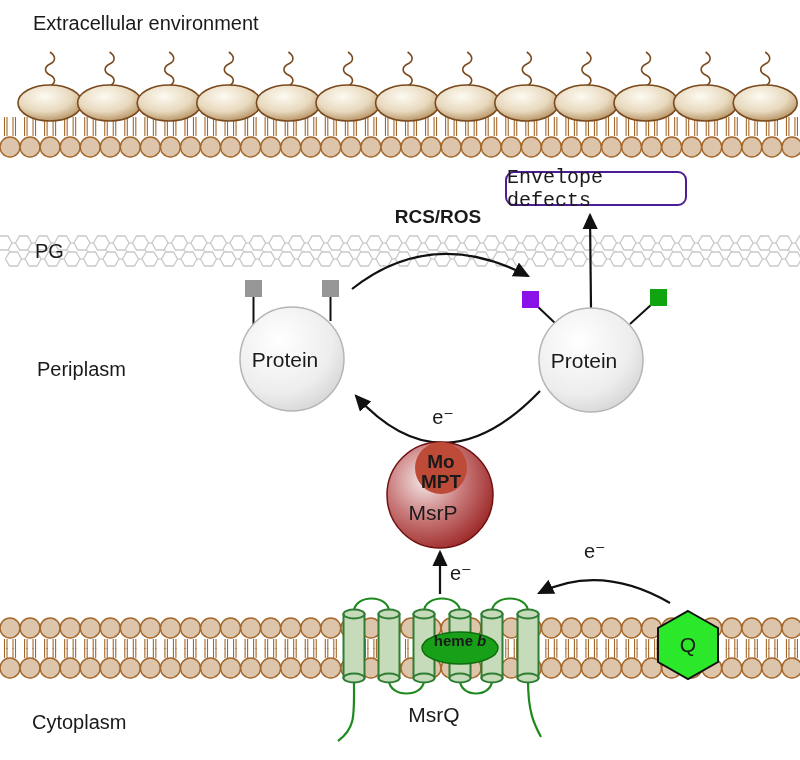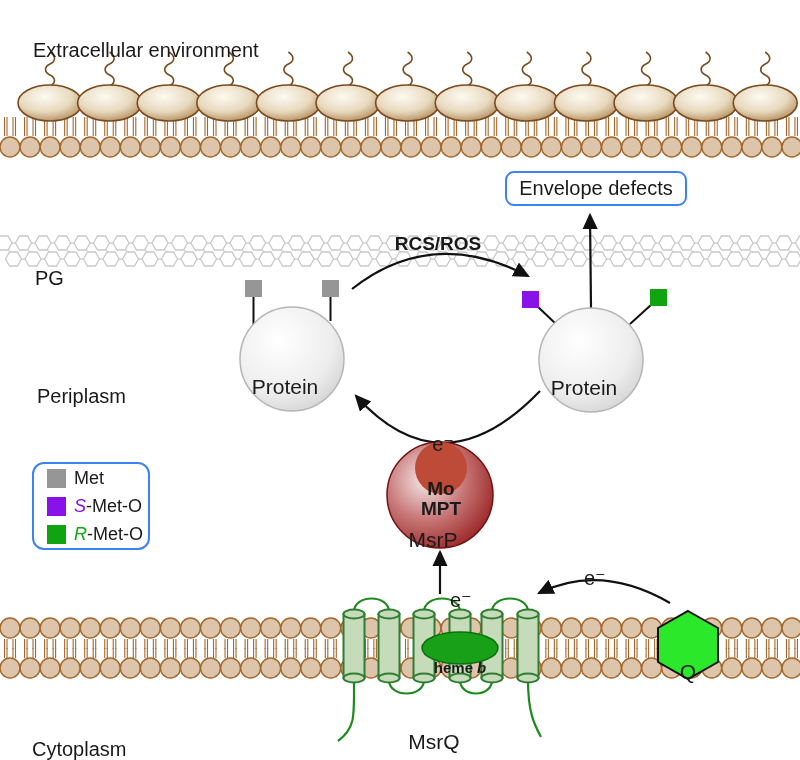--- a/index.html
+++ b/index.html
@@ -1,28 +1,28 @@
 <!DOCTYPE html>
 <html><head>
 <meta charset="utf-8">
 <style>
   html,body{margin:0;padding:0;background:#ffffff;}
   #fig{position:relative;width:800px;height:760px;background:#ffffff;overflow:hidden;
        font-family:"Liberation Sans","DejaVu Sans",sans-serif;color:#1a1a1a;}
   #scene{position:absolute;left:0;top:0;}
-  .lbl{position:absolute;font-size:20px;line-height:1.1;white-space:nowrap;margin-top:27px;}
+  .lbl{position:absolute;font-size:20px;line-height:1.1;white-space:nowrap;}
   .ctr{text-align:center;}
   .bold{font-weight:bold;}
   .esup{font-size:20px;}
   .protein-lbl{width:90px;font-size:21px;}
   .small2{font-size:19px;font-weight:bold;line-height:1.05;width:60px;}
   .hemelbl{font-size:15px;font-weight:bold;width:90px;}
   .hemelbl .it{font-style:italic;margin-left:4px;}
-  .boxed{position:absolute;border:2px solid #3b82f6;border-radius:9px;background:#ffffff;
-         display:flex;align-items:center;justify-content:center;}
+  .boxed{position:absolute;border:2px solid #4c1d95;border-radius:9px;background:#ffffff;
+         display:flex;align-items:center;justify-content:center;font-family:Liberation Mono, monospace;}
   #envelope-box{left:505px;top:171px;width:178px;height:31px;font-size:20px;}
   #legend-box{left:32px;top:462px;width:118px;height:88px;border-radius:12px;
               flex-direction:column;justify-content:center;align-items:flex-start;gap:7px;padding-left:13px;box-sizing:border-box;}
   .legend-row{display:flex;align-items:center;gap:8px;font-size:18px;}
   .swatch{width:19px;height:19px;display:inline-block;}
   .lp{font-style:italic;}
 </style>
 </head>
 <body>
 
@@ -978,28 +978,14 @@
 
   <div class="lbl ctr bold" style="left:388px;top:207px;width:100px;font-size:19px">RCS/ROS</div>
   <div class="lbl ctr esup" style="left:423px;top:406px;width:40px">e⁻</div>
   <div class="lbl esup" style="left:450px;top:562px">e⁻</div>
   <div class="lbl esup" style="left:584px;top:540px">e⁻</div>
 
   <div class="boxed" id="envelope-box">
     <span>Envelope defects</span>
   </div>
 
-  <div class="boxed" id="legend-box">
-    <div class="legend-row">
-      <span class="swatch" style="background: rgb(150, 150, 150);"></span>
-      <span><span class="lp"></span><span>Met</span></span>
-    </div>
-    <div class="legend-row">
-      <span class="swatch" style="background: rgb(136, 18, 232);"></span>
-      <span><span class="lp" style="color: rgb(136, 18, 232);">S</span><span>-Met-O</span></span>
-    </div>
-    <div class="legend-row">
-      <span class="swatch" style="background: rgb(16, 164, 16);"></span>
-      <span><span class="lp" style="color: rgb(16, 164, 16);">R</span><span>-Met-O</span></span>
-    </div>
-  </div>
 
 </div>
 
 </body></html>

